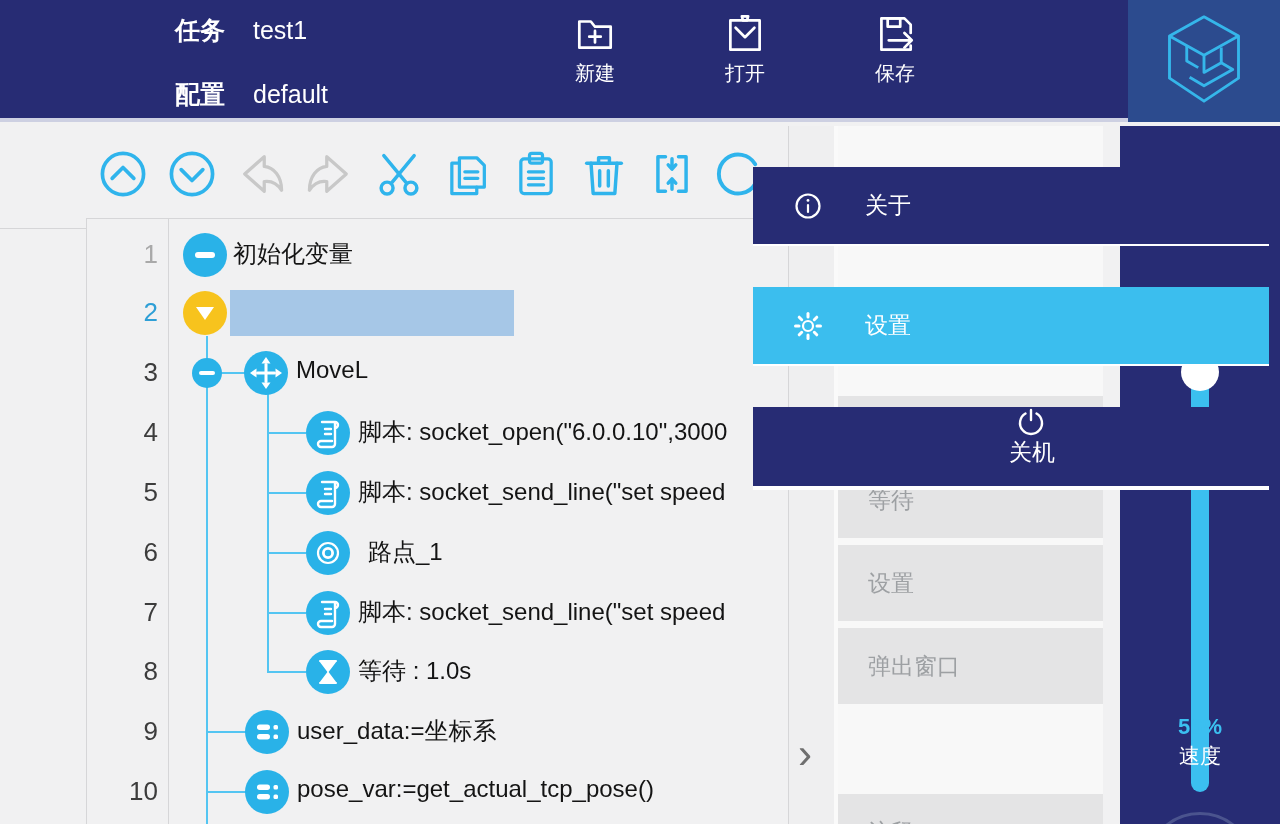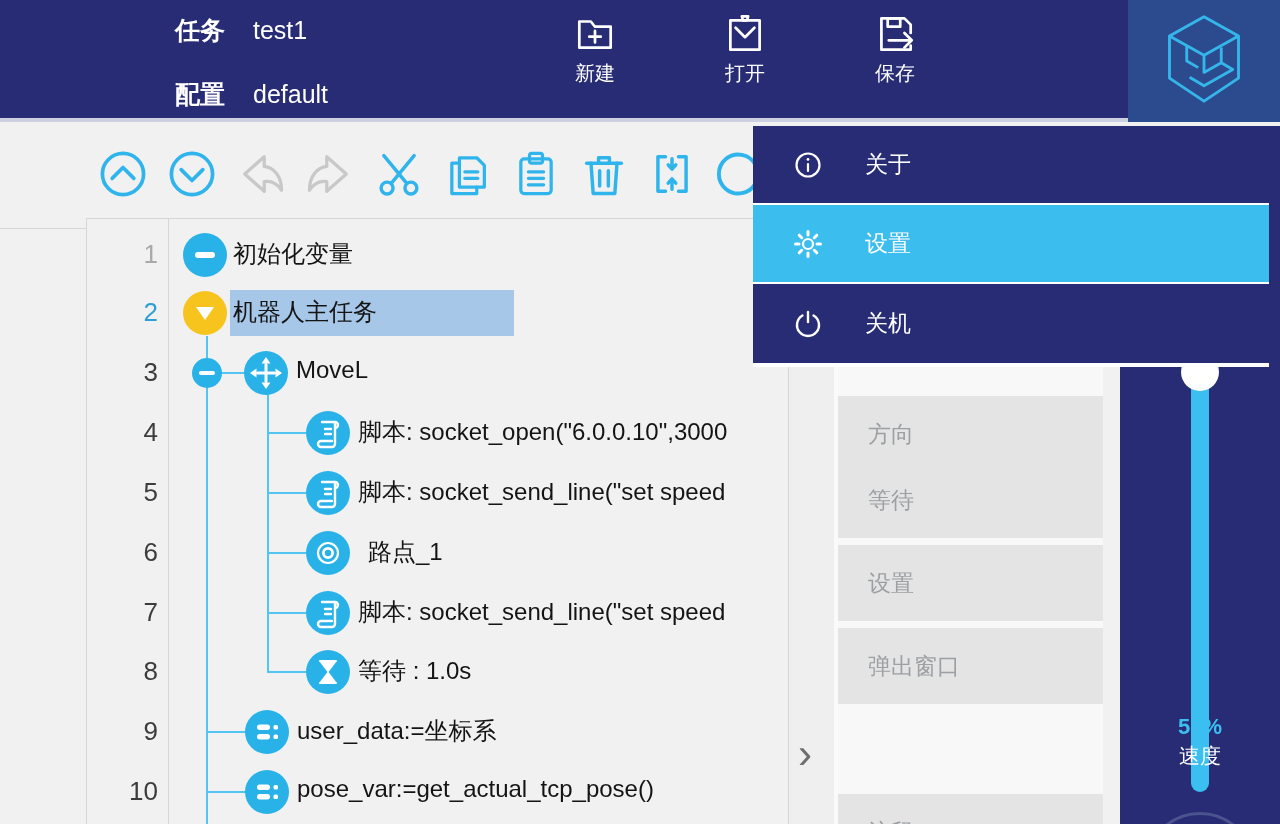--- a/index.html
+++ b/index.html
@@ -58,22 +58,22 @@
     color:#3bbff0; font-size:22px; font-weight:bold; }
   .speed-lbl { position:absolute; left:0; top:616px; width:160px; text-align:center;
     color:#ffffff; font-size:21px; }
   .speed-dial { position:absolute; left:25px; top:686px; width:110px; height:110px;
     border:3px solid #4b548e; border-radius:50%; }
 
   
   .menu { position:absolute; left:753px; top:126px; width:516px; z-index:50;
     border-bottom:4px solid #ffffff; }
   .menu-item { position:relative; height:79px; background:#272c74; display:flex; align-items:center;
-    border-bottom:2px solid #ffffff; cursor:pointer; }
-  .menu-item:last-child { border-bottom:none; }
+    border-bottom:2px solid #ffffff; cursor:pointer;margin-top:41px; }
+  .menu-item:last-child { border-bottom:none;flex-direction:column; }
   .menu-item.active { background:#3bbeee; }
   .menu-item .mi-icon { margin-left:40px; width:30px; height:30px; }
   .menu-item .mi-label { margin-left:42px; color:#ffffff; font-size:23px; }
 </style>
 </head>
 <body>
 
 <div class="app">
 
   <div class="topbar">
@@ -227,21 +227,20 @@
     </div>
 
     <div class="trow" style="top:65px;">
       <span class="sel-hl"></span>
       <span class="tnum blue">2</span>
       <span class="node yellow" style="left:183px;">
         <svg width="44" height="44" viewBox="0 0 44 44">
             <polygon points="13,16 31,16 22,29" fill="#fff"></polygon>
           </svg>
       </span>
-      <span class="tlabel" style="left:233px; z-index:2;">机器人主任务</span>
     </div>
 
     <div class="trow" style="top:125px;">
       <span class="tnum">3</span>
       <span class="node toggle" style="left:192px;">
         <svg width="30" height="30" viewBox="0 0 30 30">
             <rect x="7" y="13" width="16" height="4" rx="2" fill="#fff"></rect>
           </svg>
       </span>
       <span class="node" style="left:244px;">

